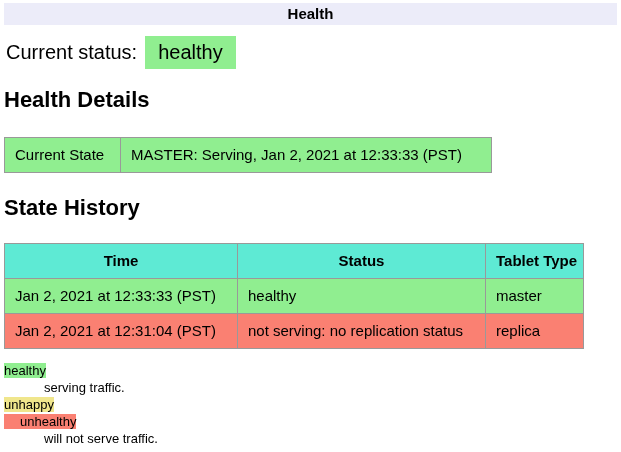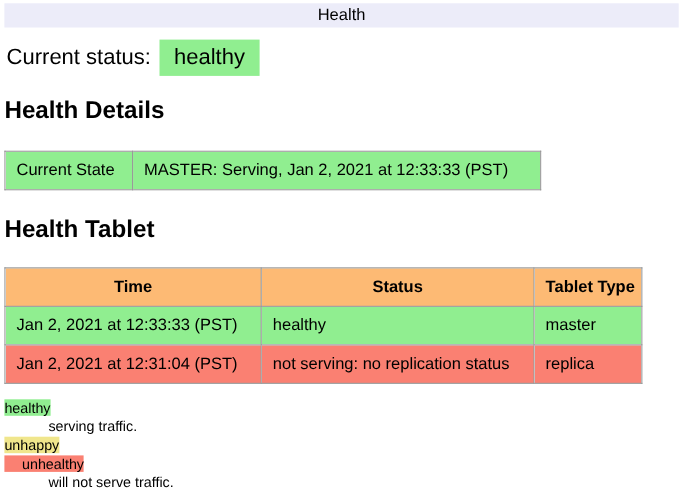--- a/index.html
+++ b/index.html
@@ -16,21 +16,21 @@
     box-sizing: border-box;
     overflow: hidden;
   }
 
   
   .topbar {
     width: 613px;
     height: 22px;
     background: #ececf9;
     text-align: center;
-    font-weight: normal;
+    font-weight: bold;
     font-size: 15px;
     line-height: 22px;
   }
 
   
   .status-line {
     margin: 11px 0 0 2px;
     font-size: 20px;
   }
   .status-badge {
@@ -60,21 +60,21 @@
     font-size: 15px;
     line-height: 18px;
     padding: 8px 10px;
     text-align: left;
     overflow: hidden;
     white-space: nowrap;
   }
   th {
     text-align: center;
     font-weight: bold;
-    background: #fdba74;
+    background: #5eead4;
   }
 
   table.details { width: 485px; }
   table.details td { background: #90ee90; margin-left: 44px; }
   table.details td.label-cell { width: 95px; }
   table.details td.value-cell { width: 350px; }
 
   table.history { width: 577px; }
   table.history .col-time   { width: 212px; }
   table.history .col-status { width: 227px; text-align: center; }
@@ -109,21 +109,21 @@
 
 <table class="details">
   <tbody>
     <tr>
       <td class="label-cell">Current State</td>
       <td class="value-cell">MASTER: Serving, Jan 2, 2021 at 12:33:33 (PST)</td>
     </tr>
   </tbody>
 </table>
 
-<h2 class="history-heading">Health Tablet</h2>
+<h2 class="history-heading">State History</h2>
 
 <table class="history">
   <thead>
     <tr>
       <th class="col-time">Time</th>
       <th class="col-status">Status</th>
       <th class="col-type">Tablet Type</th>
     </tr>
   </thead>
   <tbody>

